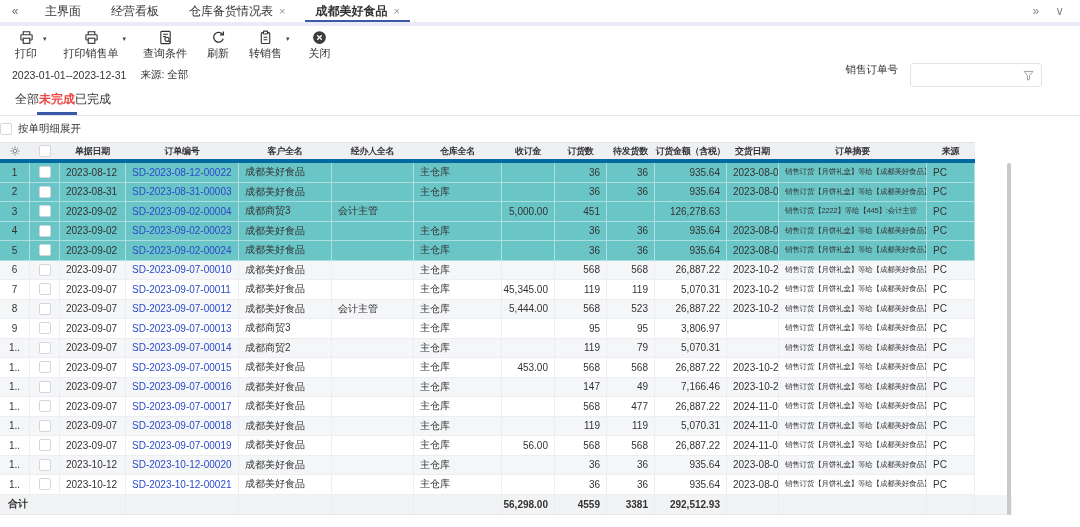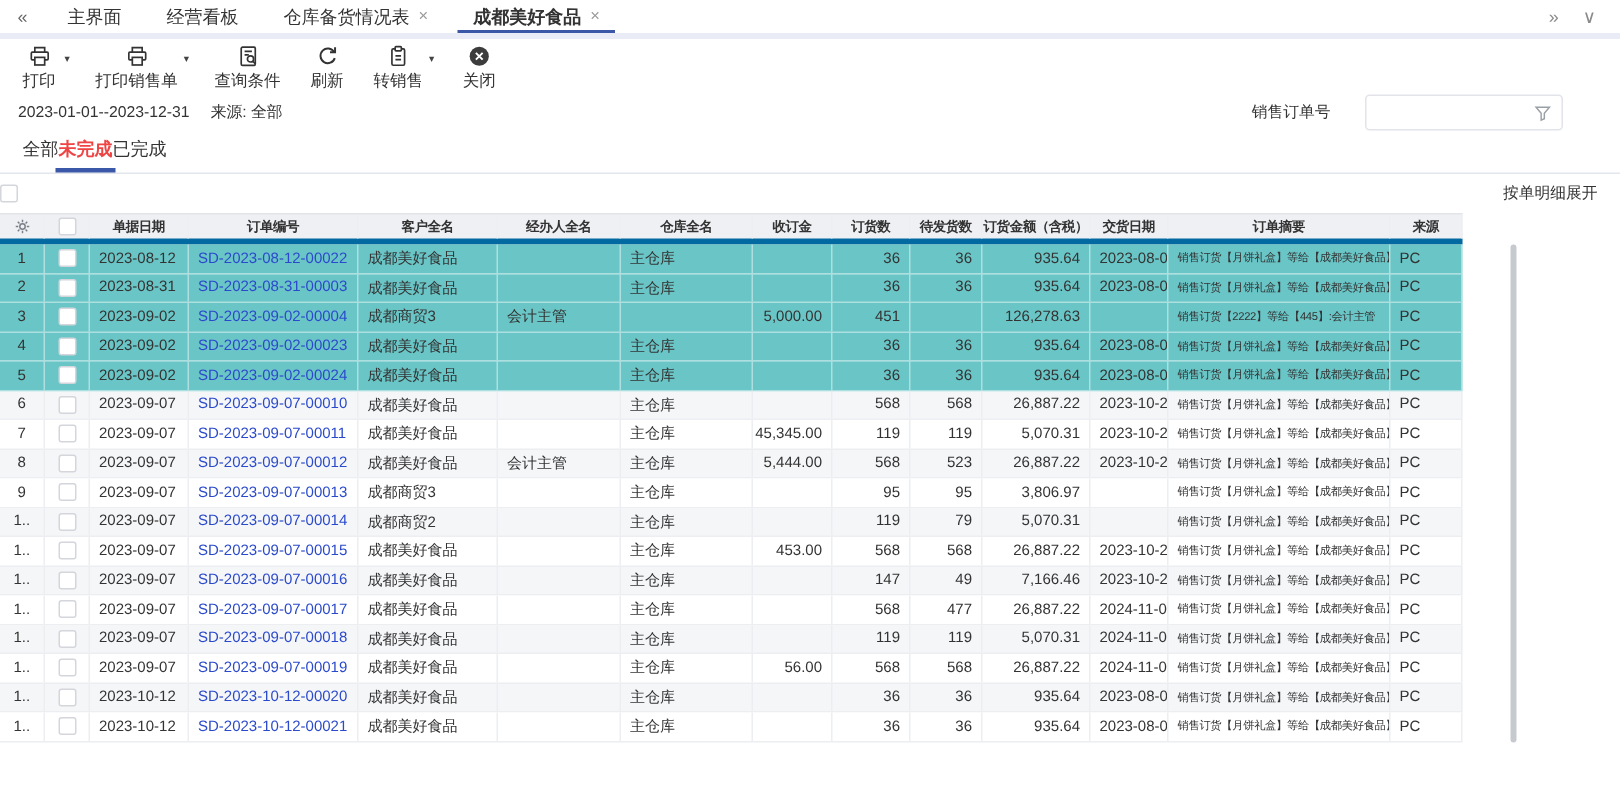--- a/index.html
+++ b/index.html
@@ -21,34 +21,34 @@
   
   .toolbar{height:38px;display:flex;align-items:center;padding-left:10px}
   .tbtn-group{display:flex;align-items:flex-start;margin-right:12px}
   .tbtn{display:flex;flex-direction:column;align-items:center;gap:1px;cursor:pointer;min-width:32px;padding:0 3px}
   .ticon svg{width:15px;height:15px;display:block}
   .tlabel{font-size:11px;color:#333;white-space:nowrap}
   .tcaret{font-size:7px;color:#444;margin:5px 2px 0 1px;cursor:pointer}
 
   
   .filter-row{height:22px;display:flex;align-items:center;padding-left:12px;gap:14px;font-size:10.5px;color:#333}
-  .order-search{margin-left:auto;display:flex;align-items:center;gap:23px;padding-right:38px}
+  .order-search{margin-left:auto;display:flex;gap:12px;padding-right:38px}
   .order-input-wrap{position:relative;width:132px;height:24px;border:1px solid #e2e4ea;border-radius:3px;background:#fff;display:flex;align-items:center}
   .order-input{border:0;outline:0;flex:1;height:100%;padding:0 22px 0 8px;font-size:11px;background:transparent}
   .funnel{position:absolute;right:6px;top:5px;width:13px;height:13px}
   .funnel svg{width:13px;height:13px;display:block}
 
   
   .status-tabs{height:30px;display:flex;align-items:flex-start;padding-left:15px;border-bottom:1px solid #e4e6ee}
   .stab{position:relative;height:29px;line-height:26px;cursor:pointer;font-size:12px;color:#333}
   .stab.active{color:#ef4444;font-weight:bold}
   .stab.active::after{content:"";position:absolute;left:-2px;right:-2px;bottom:0;height:3px;background:#3a57a8}
 
   
-  .expand-row{height:26px;display:flex;align-items:center;justify-content:space-between;padding-right:15px;gap:6px;font-size:10.5px;color:#333}
+  .expand-row{height:26px;display:flex;align-items:center;justify-content:flex-start;padding-right:15px;gap:6px;font-size:10.5px;color:#333}
   .cb{width:12px;height:12px;border:1px solid #d4d6dc;border-radius:2px;background:#fff;display:inline-block;cursor:pointer;flex:none}
 
   
   .grid{position:relative;width:1012px}
   .grow{display:grid;grid-template-columns:30px 30px 66px 113px 93px 82px 88px 53px 52px 48px 72px 52px 148px 48px;width:975px;height:19.5px;align-items:stretch;border-bottom:1px solid #eceef1;background:#fff;font-size:10px}
   .grow.alt{background:#f5f6f8}
   .grow.sel{background:#6ac5c6;border-bottom-color:rgba(255,255,255,.45)}
   .grow.sel .cell{border-right-color:rgba(255,255,255,.45)}
   .gheader{height:21px;background:#eef0f4;font-weight:bold;border-top:1px solid #e2e4e8;border-bottom:4px solid #0369a1;font-size:9px;color:#333}
   .gheader .cell{justify-content:center;padding:0 2px;letter-spacing:-0.3px}
@@ -522,16 +522,31 @@
           <div class="cell">主仓库</div>
           <div class="cell num"></div>
           <div class="cell num">36</div>
           <div class="cell num">36</div>
           <div class="cell num">935.64</div>
           <div class="cell">2023-08-09</div>
           <div class="cell summary">销售订货【月饼礼盒】等给【成都美好食品】：</div>
           <div class="cell">PC</div>
         </div>
       </div>
+    <div class="grow total">
+      <div class="cell span3" style="padding-left:8px">合计</div>
+      <div class="cell"></div>
+      <div class="cell"></div>
+      <div class="cell"></div>
+      <div class="cell"></div>
+      <div class="cell num">56,298.00</div>
+      <div class="cell num">4559</div>
+      <div class="cell num">3381</div>
+      <div class="cell num">292,512.93</div>
+      <div class="cell"></div>
+      <div class="cell"></div>
+      <div class="cell"></div>
+      <div class="cell" style="border-right:0"></div>
+    </div>
     <div class="vscroll"></div>
   </div>
 
 </div>
 
 </body></html>

